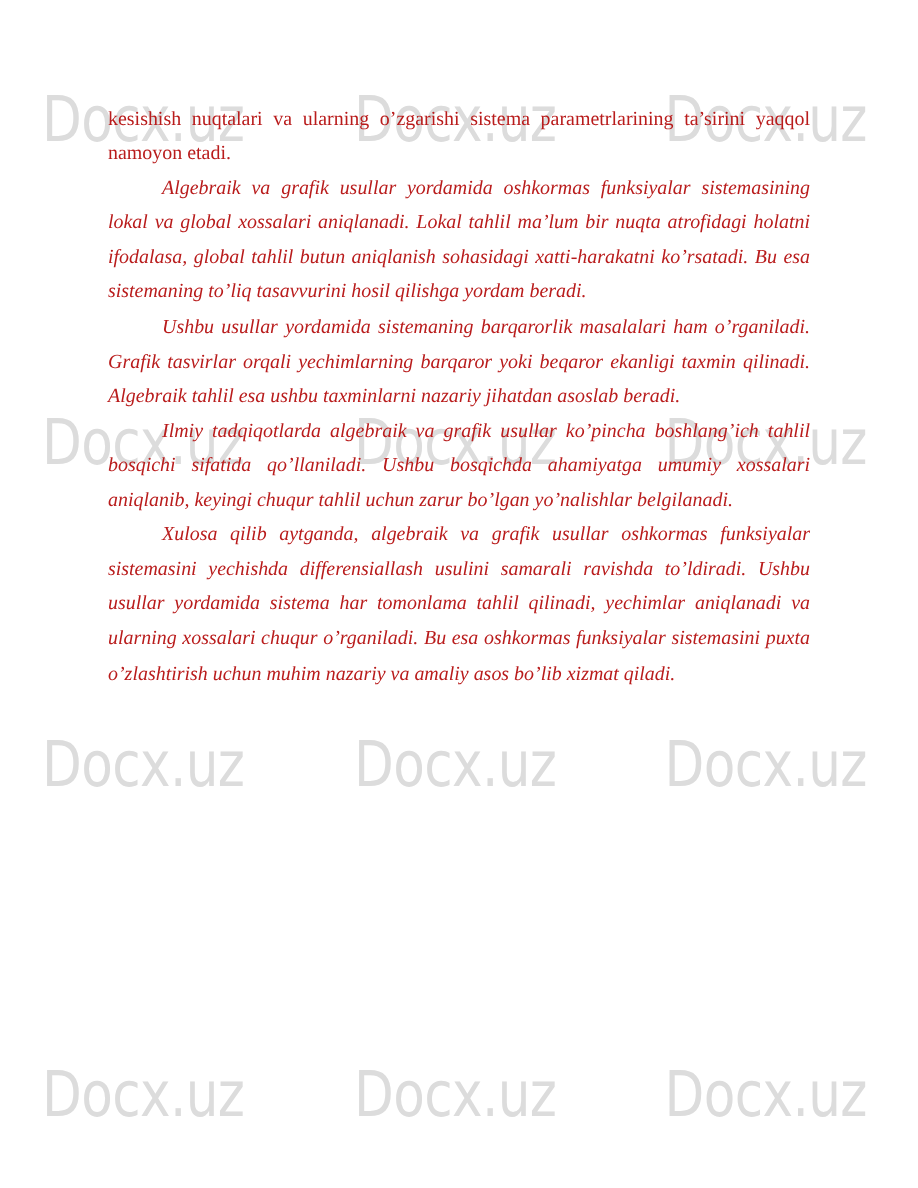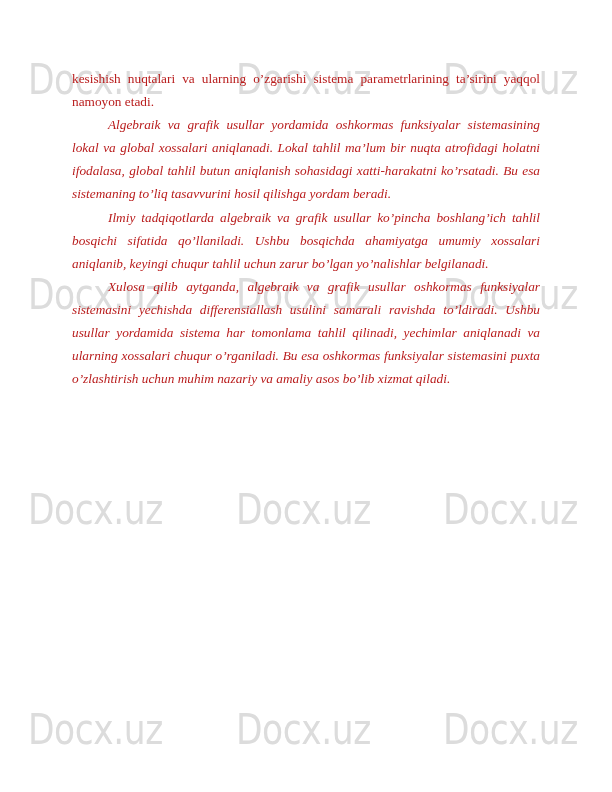--- a/index.html
+++ b/index.html
@@ -51,15 +51,16 @@
   <span class="wm" style="left:443px;top:477px">Docx.uz</span>
 
   <span class="wm" style="left:28px;top:697px">Docx.uz</span>
   <span class="wm" style="left:236px;top:697px">Docx.uz</span>
   <span class="wm" style="left:443px;top:697px">Docx.uz</span>
 </div>
 
 <div class="page">
   <p>kesishish nuqtalari va ularning o’zgarishi sistema parametrlarining ta’sirini yaqqol namoyon etadi.</p>
   <p class="indent">Algebraik va grafik usullar yordamida oshkormas funksiyalar sistemasining lokal va global xossalari aniqlanadi. Lokal tahlil ma’lum bir nuqta atrofidagi holatni ifodalasa, global tahlil butun aniqlanish sohasidagi xatti-harakatni ko’rsatadi. Bu esa sistemaning to’liq tasavvurini hosil qilishga yordam beradi.</p>
+  <p class="indent">Ushbu usullar yordamida sistemaning barqarorlik masalalari ham o’rganiladi. Grafik tasvirlar orqali yechimlarning barqaror yoki beqaror ekanligi taxmin qilinadi. Algebraik tahlil esa ushbu taxminlarni nazariy jihatdan asoslab beradi.</p>
   <p class="indent">Ilmiy tadqiqotlarda algebraik va grafik usullar ko’pincha boshlang’ich tahlil bosqichi sifatida qo’llaniladi. Ushbu bosqichda ahamiyatga umumiy xossalari aniqlanib, keyingi chuqur tahlil uchun zarur bo’lgan yo’nalishlar belgilanadi.</p>
   <p class="indent">Xulosa qilib aytganda, algebraik va grafik usullar oshkormas funksiyalar sistemasini yechishda differensiallash usulini samarali ravishda to’ldiradi. Ushbu usullar yordamida sistema har tomonlama tahlil qilinadi, yechimlar aniqlanadi va ularning xossalari chuqur o’rganiladi. Bu esa oshkormas funksiyalar sistemasini puxta o’zlashtirish uchun muhim nazariy va amaliy asos bo’lib xizmat qiladi.</p>
 </div>
 
 </body></html>

